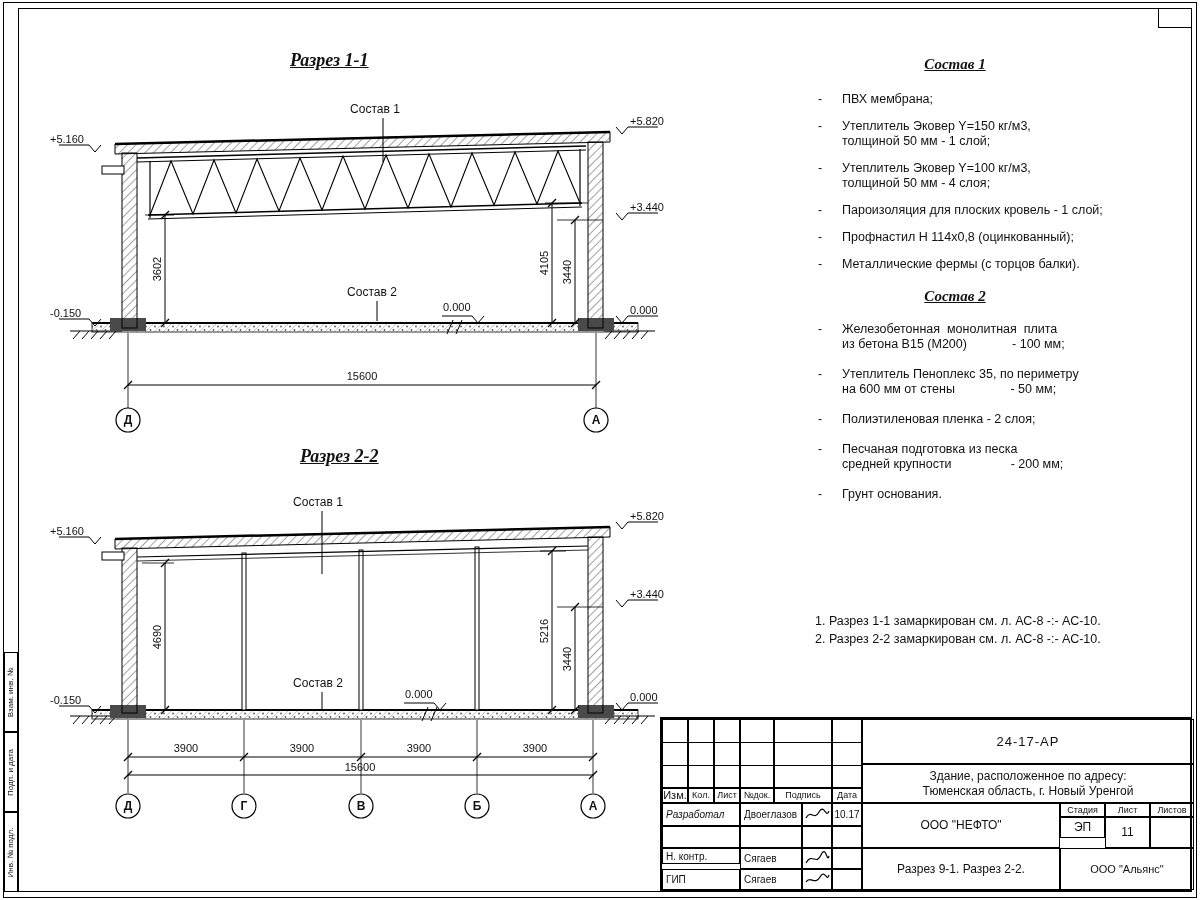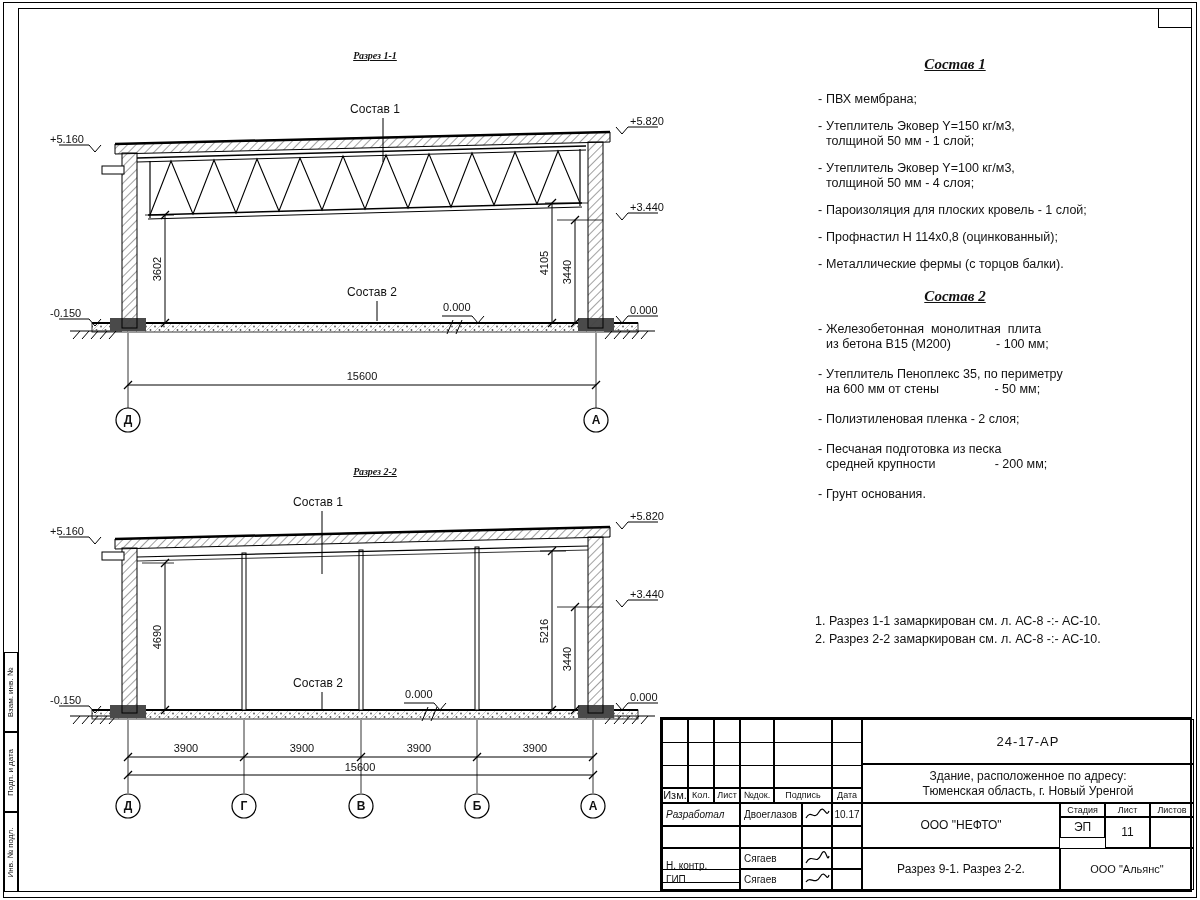--- a/index.html
+++ b/index.html
@@ -4,28 +4,28 @@
 <style>
   * { margin:0; padding:0; box-sizing:border-box; }
   html,body { background:#ffffff; }
   body { font-family:"Liberation Sans", sans-serif; color:#111; }
   .sheet { position:relative; width:1200px; height:900px; background:#fff; overflow:hidden; }
   .outer-border { position:absolute; left:3px; top:2px; width:1194px; height:896px; border:1px solid #000; }
   .main-frame { position:absolute; left:18px; top:8px; width:1174px; height:884px; border:1.5px solid #000; }
   .corner-box { position:absolute; left:1158px; top:8px; width:34px; height:20px; border:1.5px solid #000; background:#fff; }
   .vbox { position:absolute; left:4px; width:14px; border:1px solid #000; display:flex; align-items:center; justify-content:center; background:#fff; }
   .vbox span { transform:rotate(-90deg); white-space:nowrap; font-size:8px; color:#111; }
-  .dwg-title { position:absolute; width:170px; text-align:center;
+  .dwg-title { position:absolute; width:170px; 
                font-family:"Liberation Serif", serif; font-style:italic; font-weight:bold;
-               font-size:10px; text-decoration:underline; }
+               font-size:18px; text-decoration:underline; }
   .spec-title { position:absolute; width:290px; text-align:center;
                 font-family:"Liberation Serif", serif; font-style:italic; font-weight:bold;
                 font-size:15px; text-decoration:underline; }
   .spec-list { position:absolute; width:310px; }
-  .spec-item { display:flex; font-size:12.5px; line-height:15px; }
+  .spec-item { display:flex; gap:16px; font-size:12.5px; line-height:15px; }
   .g12 .spec-item { margin-bottom:12px; }
   .g15 .spec-item { margin-bottom:15px; }
   .spec-item .dash { width:8px; flex:0 0 8px; }
   .spec-item .dash::before { content:"-"; }
   .spec-item .txt { white-space:pre-wrap; }
   .notes { position:absolute; font-size:12.5px; line-height:18px; }
   svg text { font-family:"Liberation Sans", sans-serif; fill:#111; }
   svg .lbl { font-size:12px; }
   svg .dim { font-size:11px; }
   svg .ax  { font-size:12px; font-weight:bold; }
@@ -52,21 +52,21 @@
       <span>Взам. инв. №</span>
     </div>
   <div class="vbox" style="top:732px;height:80px;">
       <span>Подп. и дата</span>
     </div>
   <div class="vbox" style="top:812px;height:80px;">
       <span>Инв. № подл.</span>
     </div>
 
   <div class="dwg-title" style="left:290px;top:50px;">Разрез 1-1</div>
-  <div class="dwg-title" style="left:290px;top:446px;margin-top:20px;">Разрез 2-2</div>
+  <div class="dwg-title" style="left:300px;top:446px;">Разрез 2-2</div>
 
   <svg style="position:absolute;left:40px;top:40px;" width="660" height="400" viewBox="40 40 660 400">
     <defs>
       <pattern id="hatchA" patternUnits="userSpaceOnUse" width="6" height="6" patternTransform="rotate(45)">
         <line x1="0" y1="0" x2="0" y2="6" stroke="#444" stroke-width="1"></line>
       </pattern>
       <pattern id="concA" patternUnits="userSpaceOnUse" width="9" height="9">
         <circle cx="2" cy="2.5" r="0.9" fill="#555"></circle>
         <circle cx="6.5" cy="6" r="0.9" fill="#555"></circle>
         <path d="M0,9 L9,0" stroke="#888" stroke-width="0.5"></path>
@@ -398,21 +398,21 @@
           <path d="M2,11 C7,2 10,14 15,5 S22,12 25,4" stroke="#000" fill="none" stroke-width="1.2"></path>
         </svg>
     </div>
     <div class="tb-cell" style="left:170px;top:84px;width:30px;height:23px;">10.17</div>
 
     <div class="tb-cell left" style="left:0;top:107px;width:78px;height:22px;"></div>
     <div class="tb-cell left" style="left:78px;top:107px;width:62px;height:22px;"></div>
     <div class="tb-cell" style="left:140px;top:107px;width:30px;height:22px;"></div>
     <div class="tb-cell" style="left:170px;top:107px;width:30px;height:22px;"></div>
 
-    <div class="tb-cell left" style="left:0;top:129px;width:78px;height:35px;">Н. контр.</div>
+    <div class="tb-cell left" style="left:0;top:129px;width:78px;height:16px;">Н. контр.</div>
     <div class="tb-cell left" style="left:78px;top:129px;width:62px;height:21px;">Сягаев</div>
     <div class="tb-cell" style="left:140px;top:129px;width:30px;height:21px;">
       <svg width="26" height="16">
           <path d="M2,12 C8,1 12,15 17,4 S23,13 25,5" stroke="#000" fill="none" stroke-width="1.2"></path>
         </svg>
     </div>
     <div class="tb-cell" style="left:170px;top:129px;width:30px;height:21px;"></div>
 
     <div class="tb-cell left" style="left:0;top:150px;width:78px;height:21px;">ГИП</div>
     <div class="tb-cell left" style="left:78px;top:150px;width:62px;height:21px;">Сягаев</div>

